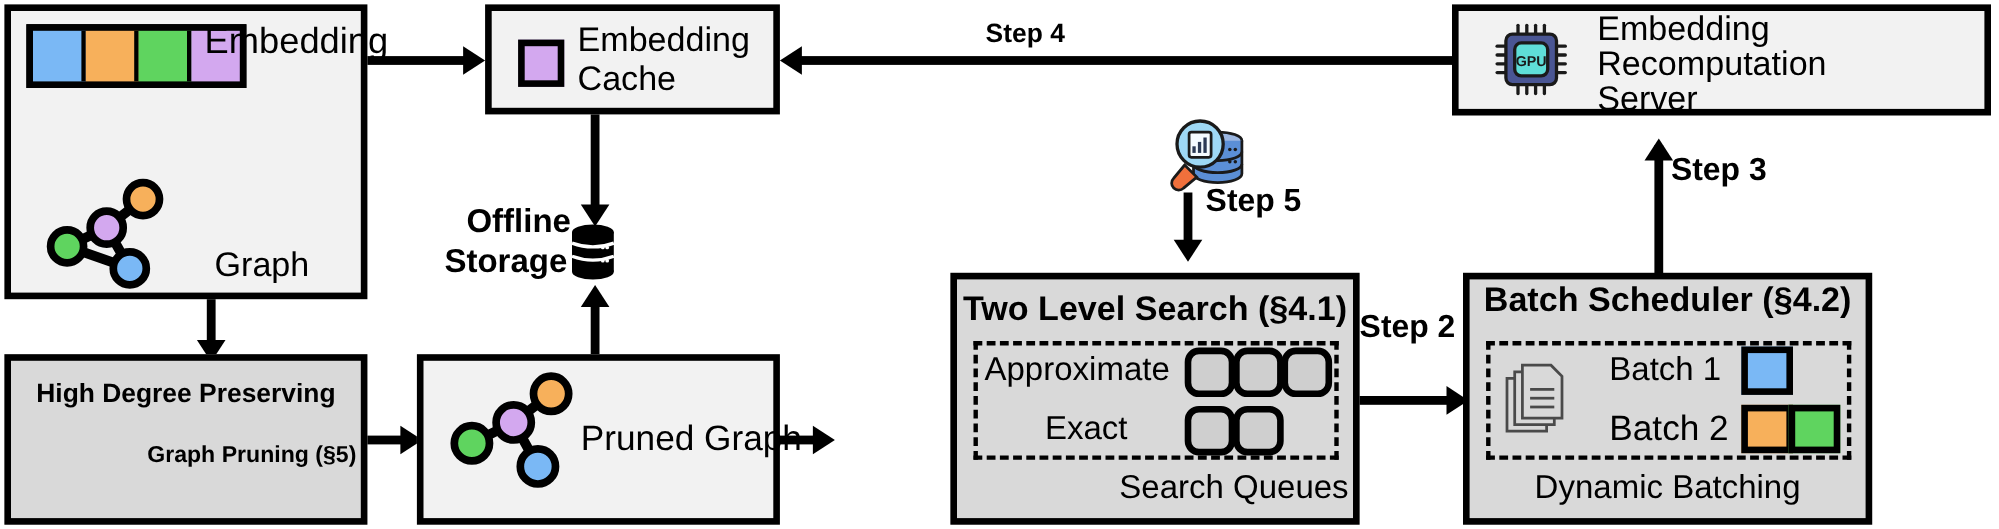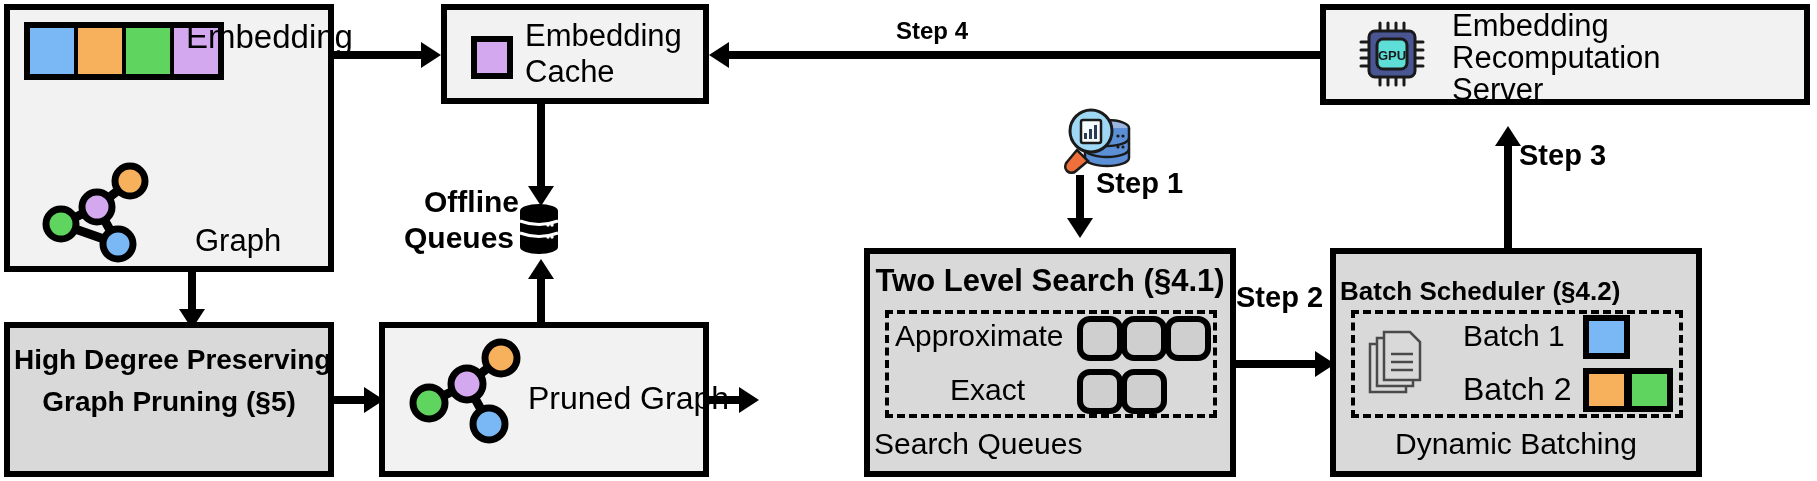--- a/index.html
+++ b/index.html
@@ -65,39 +65,39 @@
     <circle cx="21" cy="59" r="15" fill="#5fd45f" stroke="#000" stroke-width="7"></circle>
     <circle cx="78" cy="79" r="15" fill="#7ab8f5" stroke="#000" stroke-width="7"></circle>
   </svg>
 
   <div class="lbl" style="left:195px;top:225px;font-size:31px;">Graph</div>
 
   <div class="av" style="left:188px;top:272px;height:40px;"></div>
   <div class="tip d" style="left:179px;top:309px;"></div>
 
   <div class="box gray" style="left:4px;top:322px;width:330px;height:155px;"></div>
-  <div class="lbl bold" style="left:14px;top:345px;width:310px;text-align:center;font-size:28px;">High Degree Preserving</div>
-  <div class="lbl bold" style="left:14px;top:387px;width:310px;text-align:center;font-size:28px;">Graph Pruning (§5)</div>
+  <div class="lbl bold" style="left:14px;top:345px;width:310px;text-align:center;font-size:24px;">High Degree Preserving</div>
+  <div class="lbl bold" style="left:14px;top:403px;width:310px;text-align:right;font-size:21px;">Graph Pruning (§5)</div>
 
   <div class="ah" style="left:334px;top:396px;width:32px;"></div>
   <div class="tip r" style="left:364px;top:387px;"></div>
 
   <div class="ah" style="left:334px;top:51px;width:90px;"></div>
   <div class="tip r" style="left:421px;top:42px;"></div>
 
   <div class="box" style="left:441px;top:4px;width:268px;height:100px;"></div>
   <div class="sq" style="left:471px;top:36px;width:42px;height:43px;background:#d3a8ef;"></div>
   <div class="lbl" style="left:525px;top:20px;font-size:31px;">Embedding</div>
   <div class="lbl" style="left:525px;top:56px;font-size:31px;">Cache</div>
 
   <div class="av" style="left:537px;top:104px;height:85px;"></div>
   <div class="tip d" style="left:528px;top:186px;"></div>
 
   <div class="lbl bold" style="left:424px;top:186px;width:90px;text-align:right;font-size:30px;">Offline</div>
-  <div class="lbl bold" style="left:404px;top:222px;width:110px;text-align:right;font-size:30px;">Queues</div>
+  <div class="lbl bold" style="left:404px;top:222px;width:110px;text-align:right;font-size:30px;">Storage</div>
 
   <svg style="position:absolute;left:518px;top:203px;" width="42" height="52" viewBox="0 0 42 52">
     <ellipse cx="21" cy="8" rx="19" ry="7" fill="#000"></ellipse>
     <rect x="2" y="8" width="38" height="36" fill="#000"></rect>
     <ellipse cx="21" cy="44" rx="19" ry="7" fill="#000"></ellipse>
     <g fill="none" stroke="#ffffff" stroke-width="3">
       <path d="M2 18 Q21 25 40 18"></path>
       <path d="M2 30 Q21 37 40 30"></path>
     </g>
     <circle cx="30" cy="22" r="1.7" fill="#fff"></circle>
@@ -147,44 +147,44 @@
       <g fill="#2b3a55">
         <rect x="22" y="30" width="3" height="6"></rect>
         <rect x="27" y="26" width="3" height="10"></rect>
         <rect x="32" y="22" width="3" height="14"></rect>
       </g>
     </g>
   </svg>
 
   <div class="av" style="left:1076px;top:175px;height:46px;"></div>
   <div class="tip d" style="left:1067px;top:218px;"></div>
-  <div class="lbl bold" style="left:1096px;top:168px;font-size:29px;">Step 1</div>
+  <div class="lbl bold" style="left:1096px;top:168px;font-size:29px;">Step 5</div>
 
   <div class="box gray" style="left:864px;top:248px;width:372px;height:229px;"></div>
   <div class="lbl bold" style="left:874px;top:265px;width:352px;text-align:center;font-size:31px;">Two Level Search (§4.1)</div>
 
   <div class="dash" style="left:885px;top:310px;width:332px;height:108px;"></div>
 
   <div class="lbl" style="left:895px;top:320px;font-size:30px;">Approximate</div>
   <div class="qcell" style="left:1077px;top:316px;width:46px;height:45px;"></div>
   <div class="qcell" style="left:1121px;top:316px;width:46px;height:45px;"></div>
   <div class="qcell" style="left:1165px;top:316px;width:46px;height:45px;"></div>
 
   <div class="lbl" style="left:950px;top:374px;font-size:30px;">Exact</div>
   <div class="qcell" style="left:1077px;top:369px;width:46px;height:45px;"></div>
   <div class="qcell" style="left:1121px;top:369px;width:46px;height:45px;"></div>
 
-  <div class="lbl" style="left:874px;top:428px;width:352px;text-align:left;font-size:30px;">Search Queues</div>
+  <div class="lbl" style="left:874px;top:428px;width:352px;text-align:right;font-size:30px;">Search Queues</div>
 
   <div class="ah" style="left:1236px;top:360px;width:82px;"></div>
   <div class="tip r" style="left:1315px;top:351px;"></div>
   <div class="lbl bold" style="left:1236px;top:282px;font-size:29px;">Step 2</div>
 
   <div class="box gray" style="left:1330px;top:248px;width:372px;height:229px;"></div>
-  <div class="lbl bold" style="left:1340px;top:278px;width:352px;text-align:left;font-size:26px;">Batch Scheduler (§4.2)</div>
+  <div class="lbl bold" style="left:1340px;top:257px;width:352px;text-align:center;font-size:31px;">Batch Scheduler (§4.2)</div>
 
   <div class="dash" style="left:1351px;top:310px;width:332px;height:108px;"></div>
 
   <svg style="position:absolute;left:1366px;top:330px;" width="58" height="66" viewBox="0 0 58 66">
     <g fill="#d9d9d9" stroke="#4a4a4a" stroke-width="2.5">
       <path d="M4 14 h26 l10 10 v38 H4 Z"></path>
       <path d="M11 8 h26 l10 10 v38 H11 Z"></path>
       <path d="M18 2 h26 l10 10 v38 H18 Z"></path>
     </g>
     <g stroke="#4a4a4a" stroke-width="2.5">

